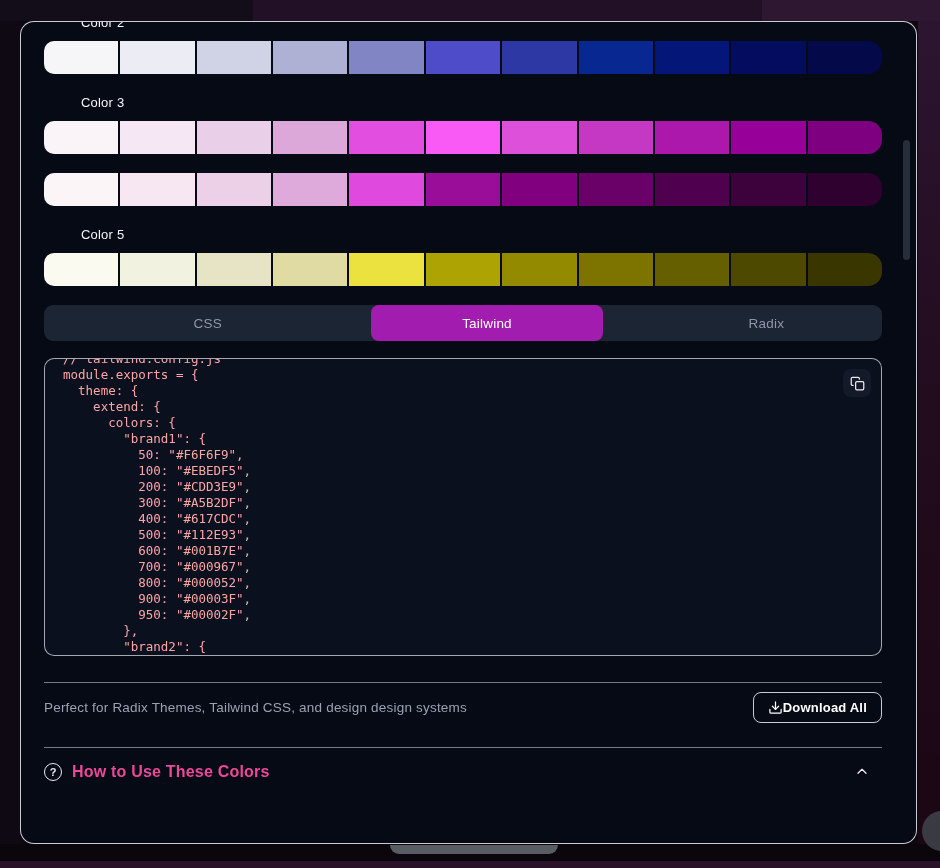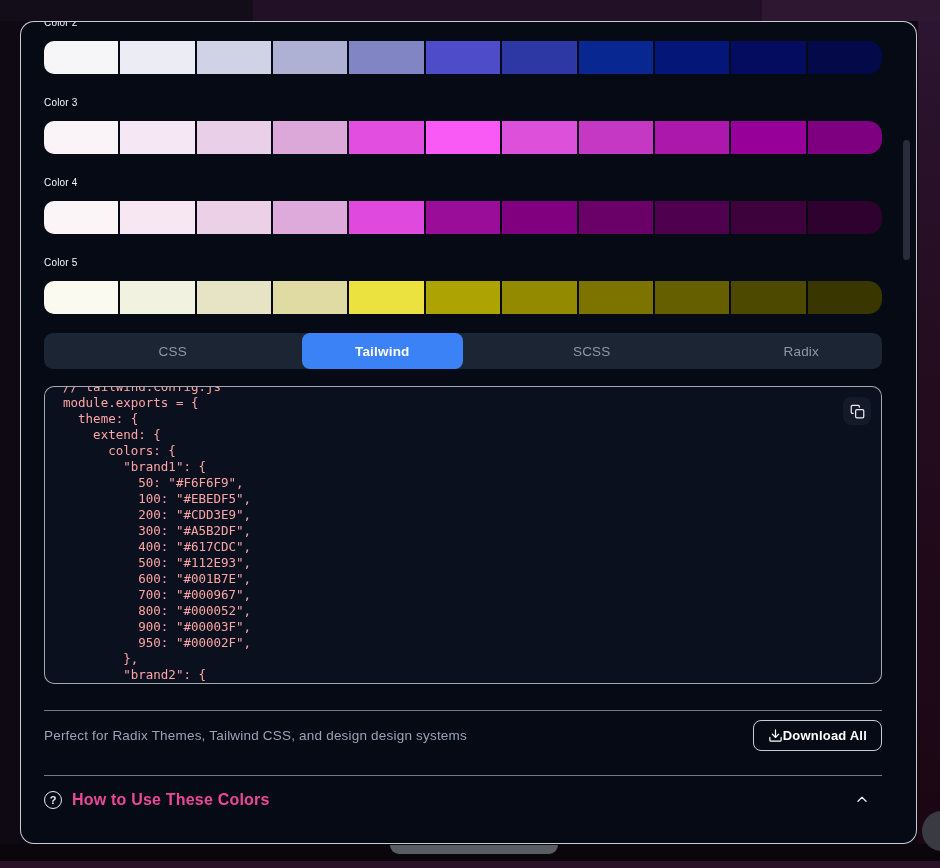--- a/index.html
+++ b/index.html
@@ -24,34 +24,34 @@
 
   
   .modal { position:absolute; left:20px; top:21px; width:897px; height:823px;
            background:#050A15; border:1px solid rgba(236,238,243,0.85);
            border-radius:14px; overflow:hidden; }
   .modal-content { position:absolute; left:23px; top:0; width:838px; }
 
   
   .palette-block { margin-bottom:19px; }
   .palette-block:first-child { margin-top:-9px; }
-  .palette-label { color:#F4F5F7; font-size:10px; line-height:20px; font-weight:500;
-                   letter-spacing:0.2px; }
+  .palette-label { color:#F4F5F7; font-size:13px; line-height:20px; font-weight:500;
+                   letter-spacing:0.2px;margin-left:37px; }
   .swatch-row { display:flex; gap:2px; height:33px; margin-top:8px; }
   .swatch { flex:1; }
   .swatch:first-child { border-radius:10px 0 0 10px; }
   .swatch:last-child  { border-radius:0 14px 14px 0; }
 
   
   .tabbar { margin-top:8px; height:36px; background:#1C2533; border-radius:9px;
             display:flex; }
   .tab { flex:1; display:flex; align-items:center; justify-content:center;
          color:#8F97A8; font-size:13.5px; font-weight:500; letter-spacing:0.2px;
          border-radius:8px; cursor:pointer;margin-left:48px; }
-  .tab.active { background:#3b82f6; color:#FFFFFF; font-weight:700; }
+  .tab.active { background:#a21caf; color:#FFFFFF; font-weight:400; }
 
   
   .codeblock { position:relative; margin-top:17px; height:298px; background:#0B101E;
                border:1px solid rgba(216,219,226,0.75); border-radius:10px;
                overflow:hidden; }
   .code-pre { position:absolute; left:18px; top:-8px; white-space:pre;
               font-family:"DejaVu Sans Mono", monospace; font-size:12.5px;
               line-height:16px; color:#fca5a5; }
   .copy-btn { position:absolute; top:10px; right:10px; width:28px; height:28px;
               border-radius:8px; background:#141A29; border:none; display:flex;
@@ -132,21 +132,20 @@
               <div class="swatch" title="#F95AF6" style="background: rgb(249, 90, 246);"></div>
               <div class="swatch" title="#DC50DA" style="background: rgb(220, 80, 218);"></div>
               <div class="swatch" title="#C438C3" style="background: rgb(196, 56, 195);"></div>
               <div class="swatch" title="#AC17AC" style="background: rgb(172, 23, 172);"></div>
               <div class="swatch" title="#98009A" style="background: rgb(152, 0, 154);"></div>
               <div class="swatch" title="#7E0081" style="background: rgb(126, 0, 129);"></div>
             </div>
   </div>
 
   <div class="palette-block">
-    <div class="palette-label">Color 4</div>
     <div class="swatch-row">
               <div class="swatch" title="#FBF5F8" style="background: rgb(251, 245, 248);"></div>
               <div class="swatch" title="#F6E7F2" style="background: rgb(246, 231, 242);"></div>
               <div class="swatch" title="#EBD0E7" style="background: rgb(235, 208, 231);"></div>
               <div class="swatch" title="#DEA9DB" style="background: rgb(222, 169, 219);"></div>
               <div class="swatch" title="#E049DD" style="background: rgb(224, 73, 221);"></div>
               <div class="swatch" title="#9A0D98" style="background: rgb(154, 13, 152);"></div>
               <div class="swatch" title="#800080" style="background: rgb(128, 0, 128);"></div>
               <div class="swatch" title="#6A0168" style="background: rgb(106, 1, 104);"></div>
               <div class="swatch" title="#4F014F" style="background: rgb(79, 1, 79);"></div>
@@ -169,21 +168,20 @@
               <div class="swatch" title="#665F00" style="background: rgb(102, 95, 0);"></div>
               <div class="swatch" title="#4E4900" style="background: rgb(78, 73, 0);"></div>
               <div class="swatch" title="#3A3600" style="background: rgb(58, 54, 0);"></div>
             </div>
   </div>
 </div>
 
       <div class="tabbar">
           <div class="tab">CSS</div>
           <div class="tab active">Tailwind</div>
-          <div class="tab">SCSS</div>
           <div class="tab">Radix</div>
         </div>
 
       <div class="codeblock">
         <pre class="code-pre">// tailwind.config.js
 module.exports = {
   theme: {
     extend: {
       colors: {
         "brand1": {

